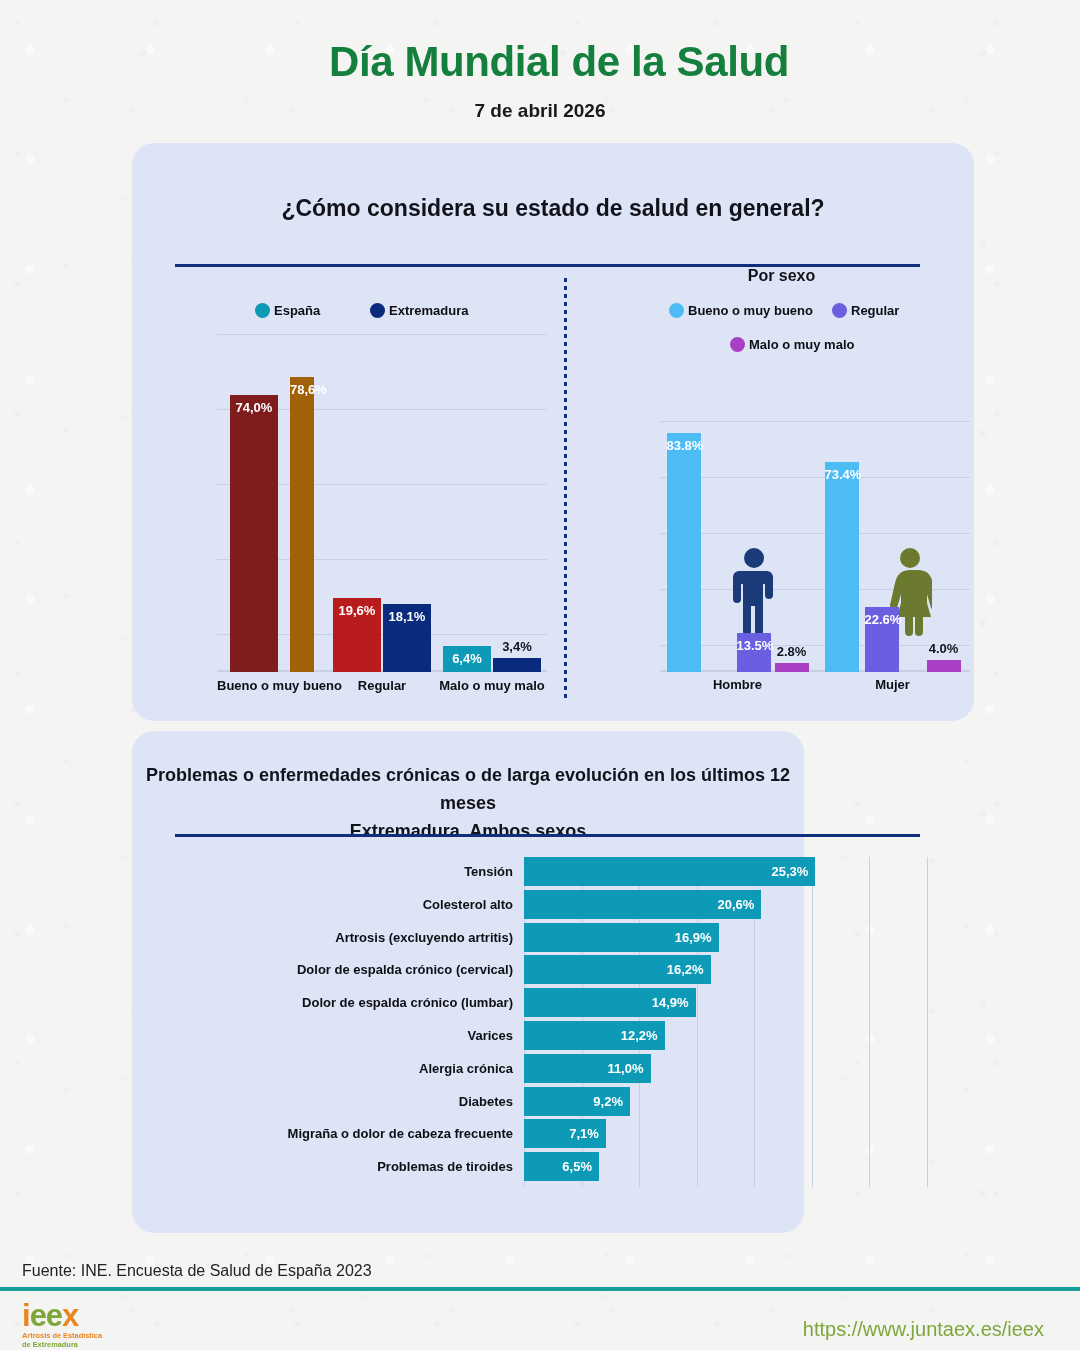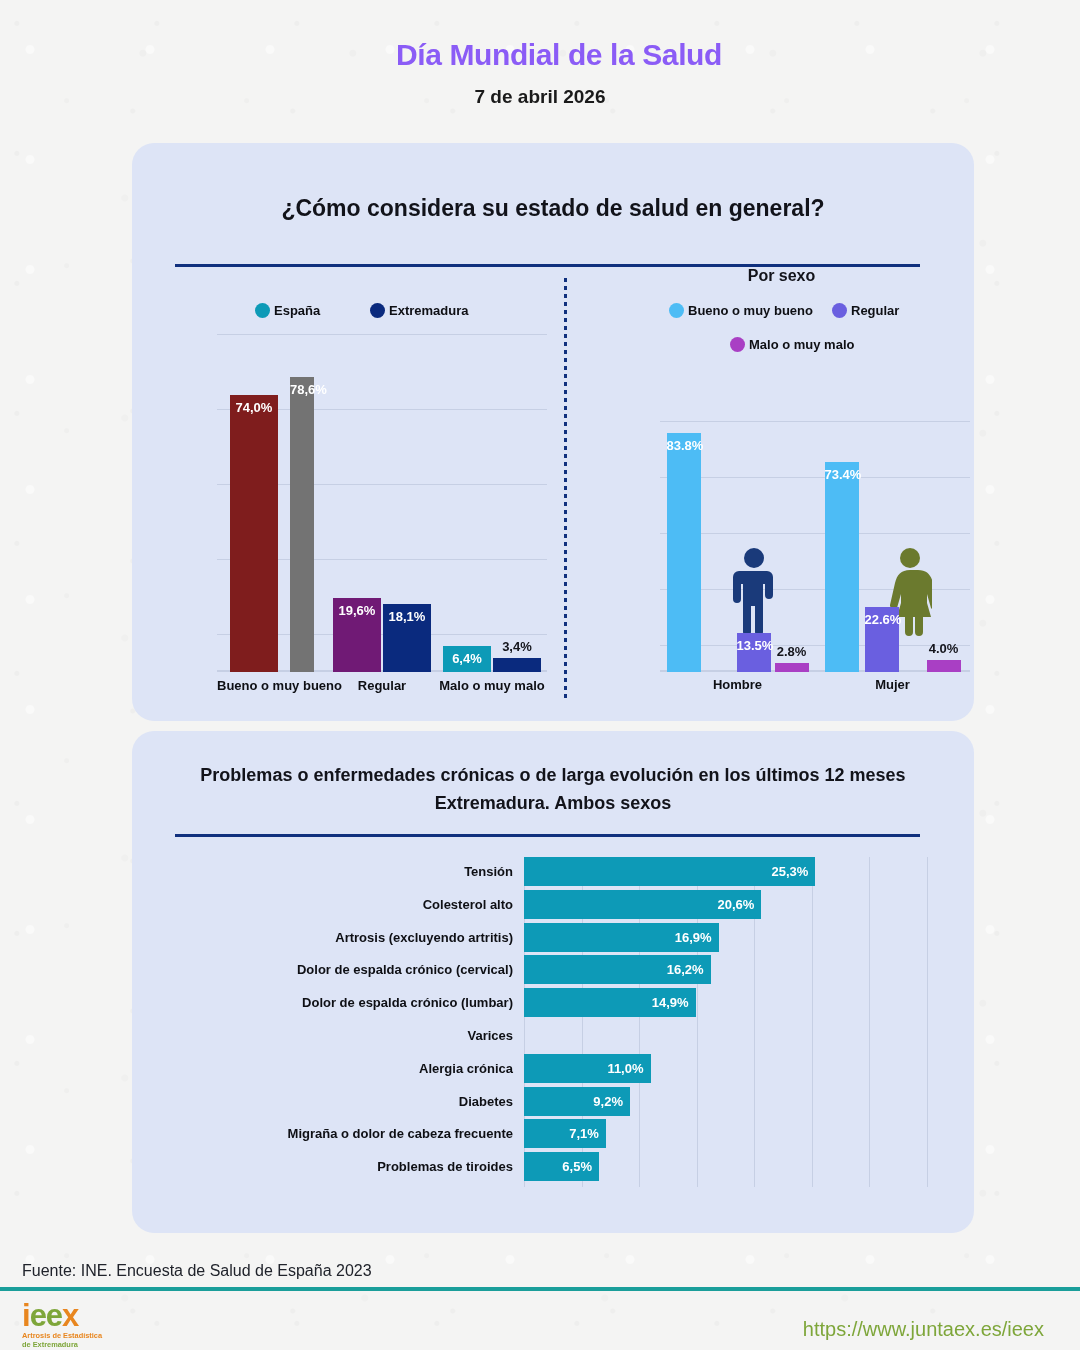--- a/index.html
+++ b/index.html
@@ -31,41 +31,41 @@
     background-size: 140px 130px, 180px 165px, 210px 190px, 160px 150px, 240px 220px, 120px 110px;
     opacity: 1;
     z-index: 0;
   }
 
   .page { position: relative; z-index: 1; width: 1080px; height: 1350px; }
 
   
   .header { padding-top: 38px; text-align: center; }
   .main-title {
-    font-size: 30px;
+    font-size: 42px;
     font-weight: bold;
-    color: #8b5cf6;
+    color: #15803d;
     letter-spacing: -0.4px;
     padding-left: 38px;
   }
   .sub-title {
     font-size: 19px;
     font-weight: bold;
     color: #1a1a1a;
     margin-top: 14px;
   }
 
   
   .card {
     position: absolute;
     background: #dde4f6;
     border-radius: 22px;
   }
   #card-health { left: 132px; top: 143px; width: 842px; height: 578px; }
-  #card-chronic { left: 132px; top: 731px; width: 842px; height: 502px; }
+  #card-chronic { left: 132px; top: 731px; width: 672px; height: 502px; }
 
   .card-title {
     text-align: center;
     font-weight: bold;
     color: #12131a;
   }
   #card-health .card-title { font-size: 23px; padding-top: 52px; }
   #card-chronic .card-title { font-size: 18px; padding-top: 31px; line-height: 1.55; }
 
   .rule {
@@ -207,27 +207,27 @@
         <div class="gl" style="top:300px;"></div>
       </div>
       <div class="baseline"></div>
 
       <div class="vgroups">
 
         <div class="vgroup" style="width:33.333%;">
           <div class="vbar" style="width:48px; height:277px; background:#7f1d1d;">
             <span class="val inside">74,0%</span>
           </div>
-          <div class="vbar" style="width:24px; height:295px; background:#737373; margin-left:12px;">
+          <div class="vbar" style="width:24px; height:295px; background:#a16207; margin-left:12px;">
             <span class="val inside">78,6%</span>
           </div>
         </div>
 
         <div class="vgroup" style="width:33.333%;">
-          <div class="vbar" style="width:48px; height:74px; background:#701a75;">
+          <div class="vbar" style="width:48px; height:74px; background:#b91c1c;">
             <span class="val inside">19,6%</span>
           </div>
           <div class="vbar" style="width:48px; height:68px; background:#0a2a7e; margin-left:2px;">
             <span class="val inside">18,1%</span>
           </div>
         </div>
 
         <div class="vgroup" style="width:33.333%;">
           <div class="vbar" style="width:48px; height:26px; background:#0d9ab7;">
             <span class="val inside">6,4%</span>
@@ -374,20 +374,25 @@
         <div class="cat">Dolor de espalda crónico (lumbar)</div>
         <div class="hplot">
           <div class="hbar" style="width:42.6%;">
             <span class="hval">14,9%</span>
           </div>
         </div>
       </div>
 
       <div class="hrow">
         <div class="cat">Varices</div>
+        <div class="hplot">
+          <div class="hbar" style="width:34.9%;">
+            <span class="hval">12,2%</span>
+          </div>
+        </div>
       </div>
 
       <div class="hrow">
         <div class="cat">Alergia crónica</div>
         <div class="hplot">
           <div class="hbar" style="width:31.4%;">
             <span class="hval">11,0%</span>
           </div>
         </div>
       </div>

